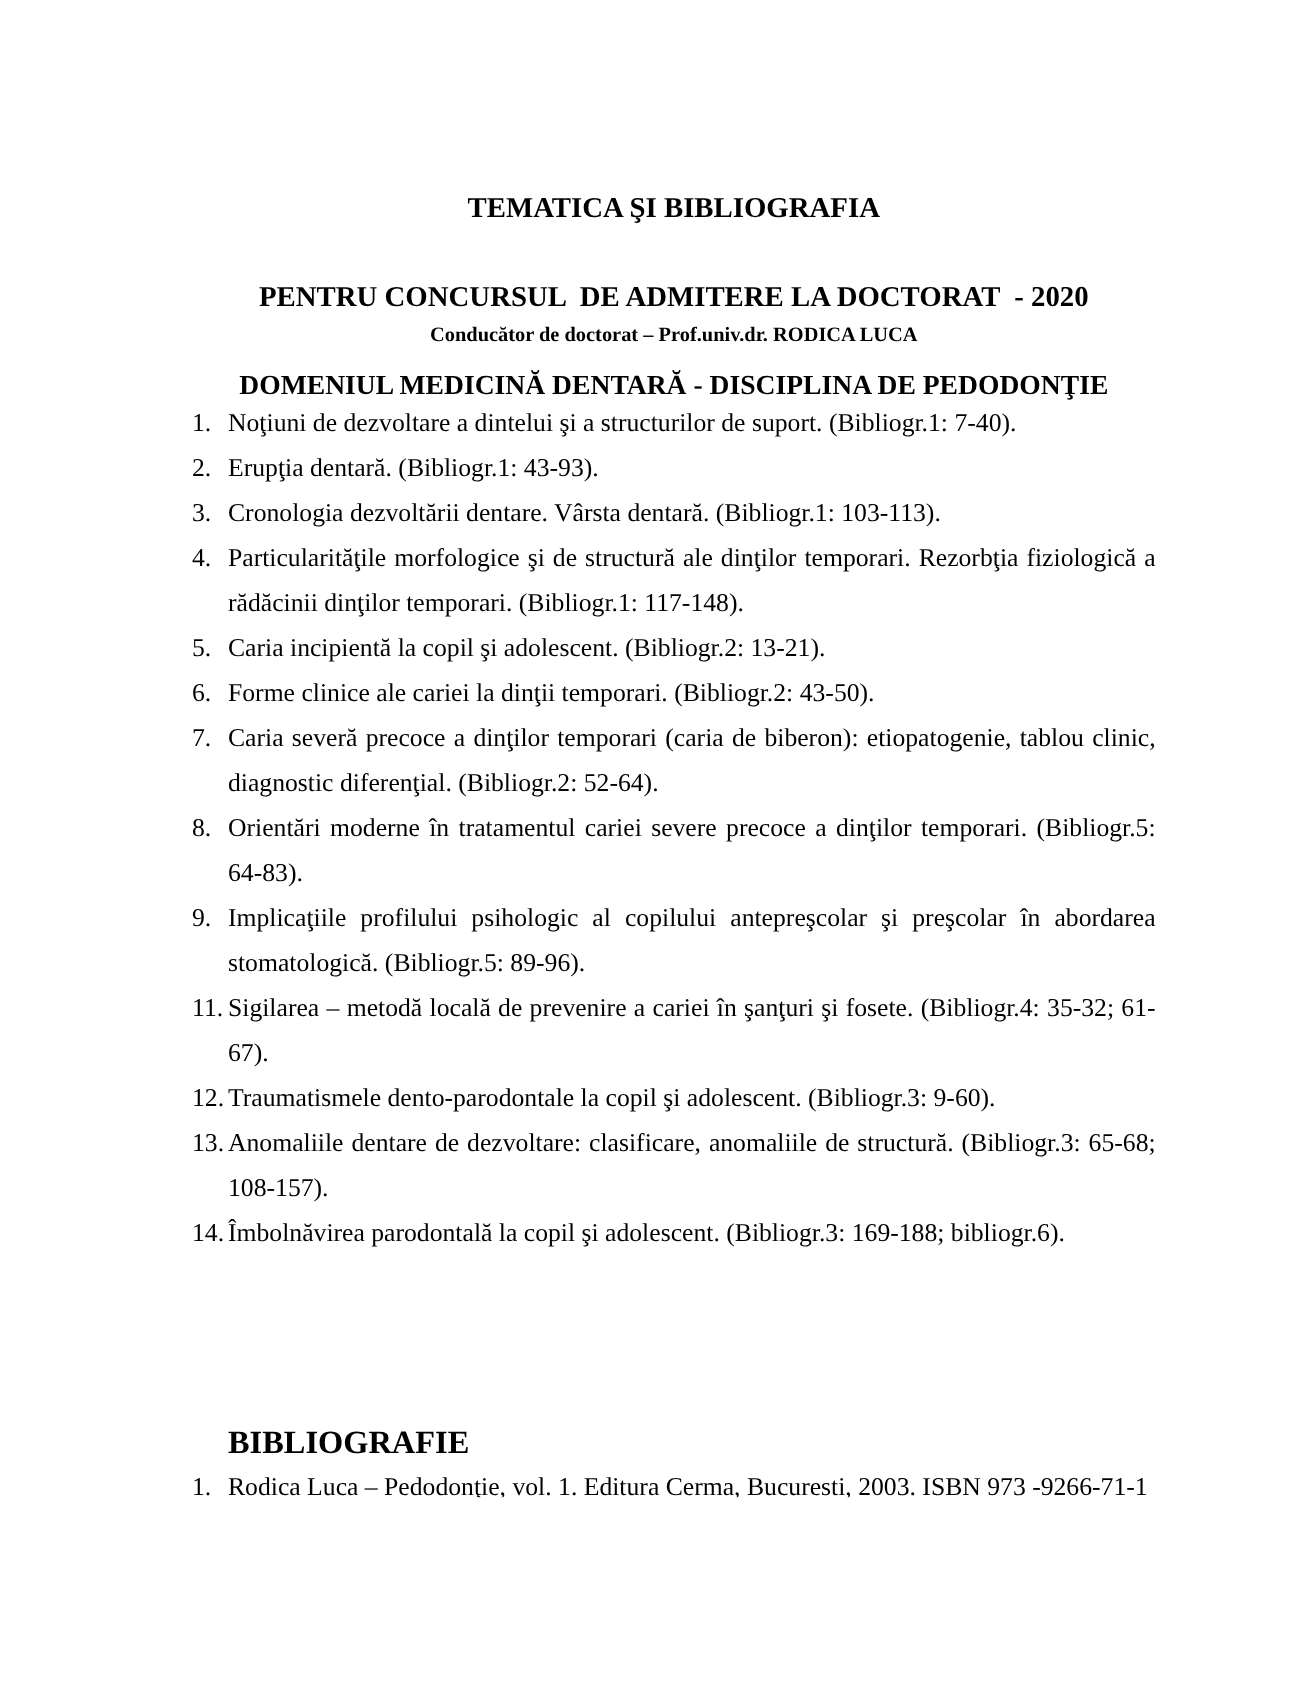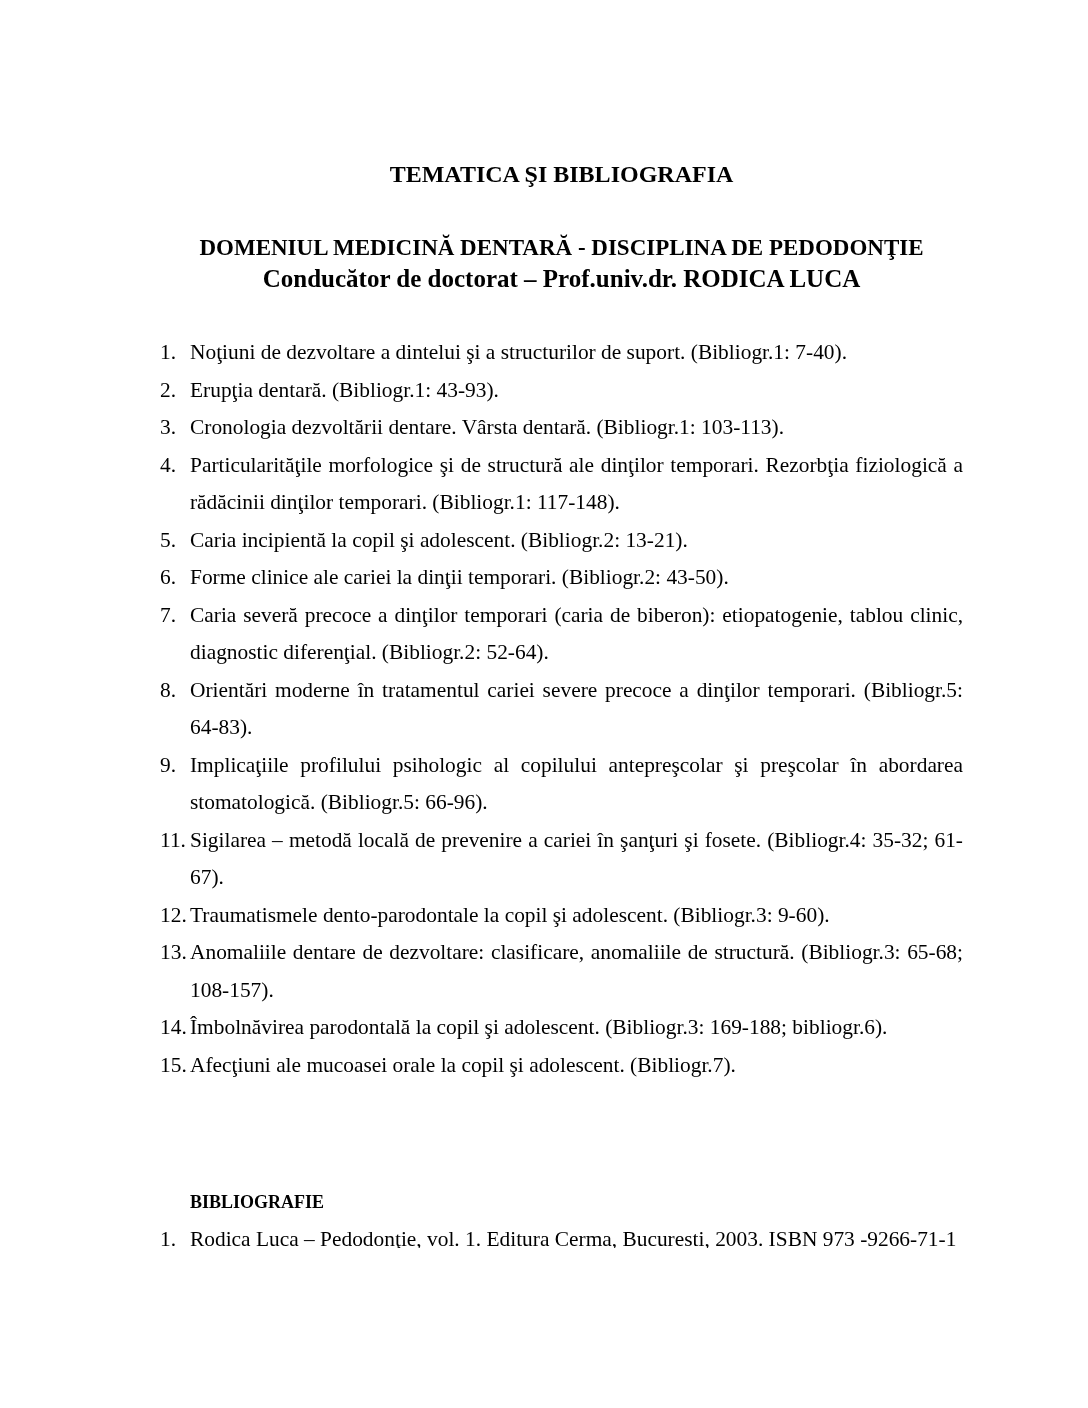--- a/index.html
+++ b/index.html
@@ -23,40 +23,40 @@
   }
   .title-main { font-size: 24px; line-height: 37.5px; }
   .title-sub  { font-size: 23px; line-height: 35.5px; }
   .supervisor {
     position: absolute;
     top: 260px;
     left: 160px;
     width: 803px;
     text-align: center;
     font-weight: bold;
-    font-size: 25px;
+    font-size: 17px;
     line-height: 37.5px;
     white-space: pre-wrap;
   }
   .topics {
     position: absolute;
     top: 334px;
     left: 160px;
     width: 803px;
     font-size: 21.4px;
     line-height: 37.5px;
   }
   .item { position: relative; padding-left: 30px; }
   .item .num { position: absolute; left: 0; top: 0; }
   .item .txt { text-align: justify; }
   .bib-heading {
     position: absolute;
     top: 1184px;
     left: 190px;
-    font-size: 18px;
+    font-size: 27px;
     line-height: 37.5px;
     font-weight: bold;
   }
   .bib-list {
     position: absolute;
     top: 1221px;
     left: 160px;
     width: 803px;
     font-size: 21.4px;
     line-height: 37.5px;
@@ -69,20 +69,21 @@
     line-height: 30px;
   }
 </style>
 </head>
 <body>
 
 <div class="doc">
 
   <div class="header">
     <div class="title-main">TEMATICA ŞI BIBLIOGRAFIA</div>
+    <div class="title-main">PENTRU CONCURSUL  DE ADMITERE LA DOCTORAT  - 2020</div>
     <div class="title-sub">DOMENIUL MEDICINĂ DENTARĂ - DISCIPLINA DE PEDODONŢIE</div>
   </div>
 
   <div class="supervisor">Conducător de doctorat – Prof.univ.dr. RODICA LUCA</div>
 
   <div class="topics">
     <div class="item">
         <span class="num">1.</span>
         <div class="txt">Noţiuni de dezvoltare a dintelui şi a structurilor de suport. (Bibliogr.1: 7-40).</div>
       </div>
@@ -109,42 +110,38 @@
     <div class="item">
         <span class="num">7.</span>
         <div class="txt">Caria severă precoce a dinţilor temporari (caria de biberon): etiopatogenie, tablou clinic, diagnostic diferenţial. (Bibliogr.2: 52-64).</div>
       </div>
     <div class="item">
         <span class="num">8.</span>
         <div class="txt">Orientări moderne în tratamentul cariei severe precoce a dinţilor temporari. (Bibliogr.5: 64-83).</div>
       </div>
     <div class="item">
         <span class="num">9.</span>
-        <div class="txt">Implicaţiile profilului psihologic al copilului antepreşcolar şi preşcolar în abordarea stomatologică. (Bibliogr.5: 66-96).</div>
+        <div class="txt">Implicaţiile profilului psihologic al copilului antepreşcolar şi preşcolar în abordarea stomatologică. (Bibliogr.5: 89-96).</div>
       </div>
     <div class="item">
         <span class="num">11.</span>
         <div class="txt">Sigilarea – metodă locală de prevenire a cariei în şanţuri şi fosete. (Bibliogr.4: 35-32; 61-67).</div>
       </div>
     <div class="item">
         <span class="num">12.</span>
         <div class="txt">Traumatismele dento-parodontale la copil şi adolescent. (Bibliogr.3: 9-60).</div>
       </div>
     <div class="item">
         <span class="num">13.</span>
         <div class="txt">Anomaliile dentare de dezvoltare: clasificare, anomaliile de structură. (Bibliogr.3: 65-68; 108-157).</div>
       </div>
     <div class="item">
         <span class="num">14.</span>
         <div class="txt">Îmbolnăvirea parodontală la copil şi adolescent. (Bibliogr.3: 169-188; bibliogr.6).</div>
       </div>
-    <div class="item">
-        <span class="num">15.</span>
-        <div class="txt">Afecţiuni ale mucoasei orale la copil şi adolescent. (Bibliogr.7).</div>
-      </div>
   </div>
 
   <div class="bib-heading">BIBLIOGRAFIE</div>
 
   <div class="bib-list">
     <div class="item">
         <span class="num">1.</span>
         <div class="txt">Rodica Luca – Pedodonţie, vol. 1. Editura Cerma, Bucuresti, 2003. ISBN 973 -9266-71-1</div>
       </div>
   </div>

